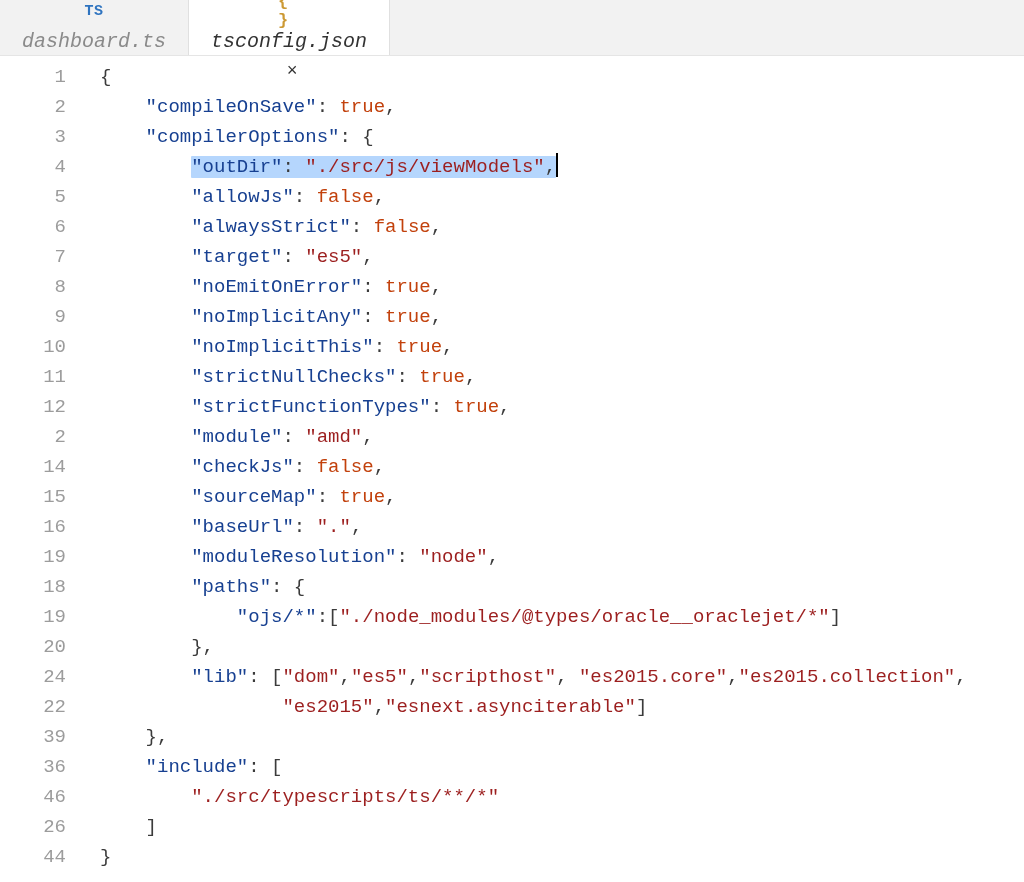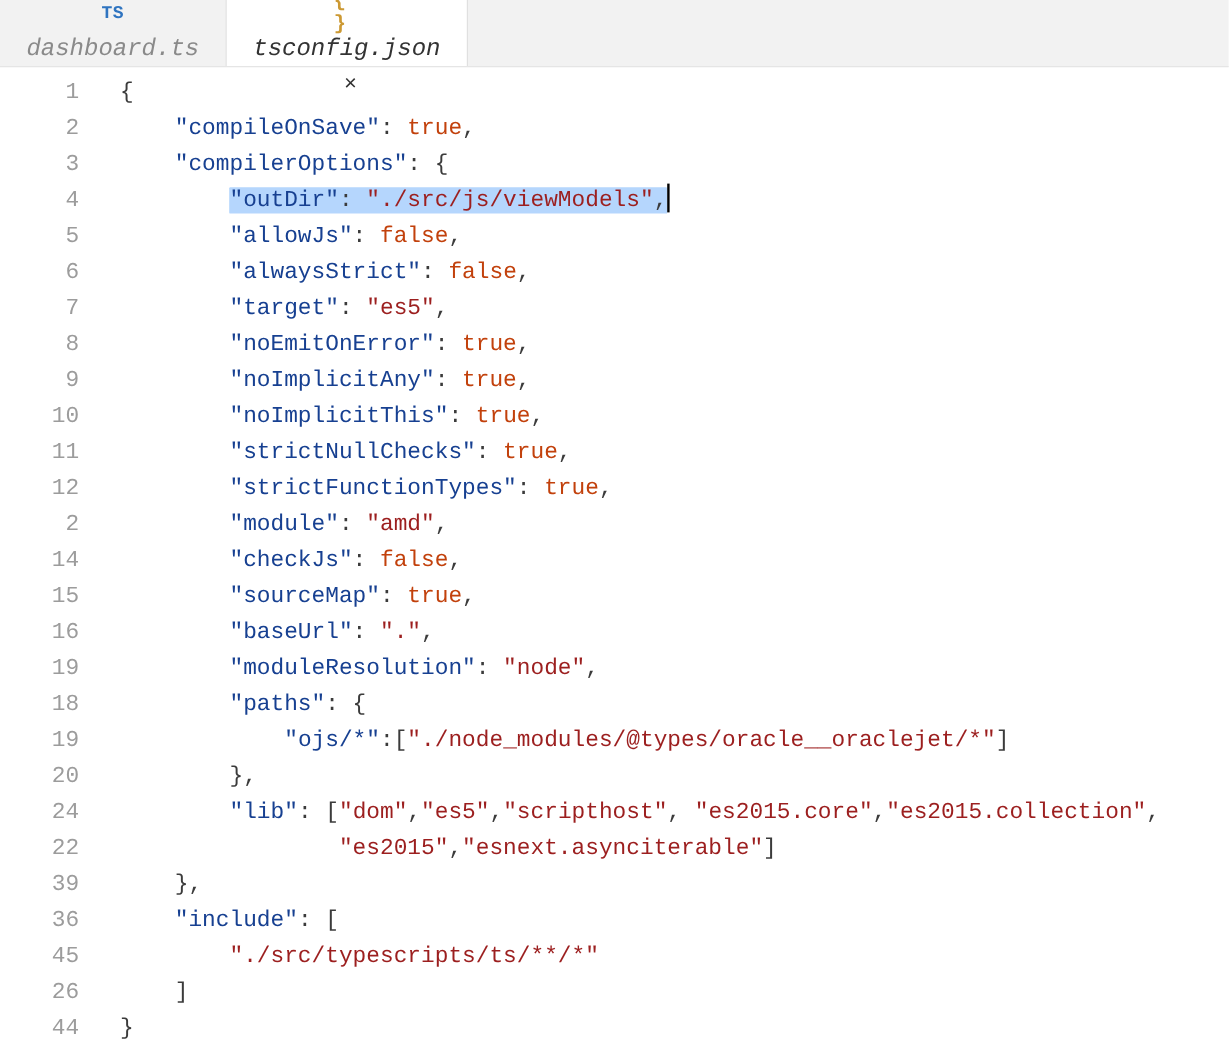--- a/index.html
+++ b/index.html
@@ -106,18 +106,18 @@
       <div>15</div>
       <div>16</div>
       <div>19</div>
       <div>18</div>
       <div>19</div>
       <div>20</div>
       <div>24</div>
       <div>22</div>
       <div>39</div>
       <div>36</div>
-      <div>45</div>
+      <div>46</div>
       <div>26</div>
       <div>44</div>
     </div>
   <div class="code" id="code"><span class="line"><span class="p"></span><span><span class="p">{</span></span></span><span class="line"><span class="p">    </span><span><span class="k">"compileOnSave"</span><span class="p">: </span><span class="b">true</span><span class="p">,</span></span></span><span class="line"><span class="p">    </span><span><span class="k">"compilerOptions"</span><span class="p">: {</span></span></span><span class="line"><span class="p">        </span><span class="sel"><span class="k">"outDir"</span><span class="p">: </span><span class="s">"./src/js/viewModels"</span><span class="p">,</span></span><span class="cursor"></span></span><span class="line"><span class="p">        </span><span><span class="k">"allowJs"</span><span class="p">: </span><span class="b">false</span><span class="p">,</span></span></span><span class="line"><span class="p">        </span><span><span class="k">"alwaysStrict"</span><span class="p">: </span><span class="b">false</span><span class="p">,</span></span></span><span class="line"><span class="p">        </span><span><span class="k">"target"</span><span class="p">: </span><span class="s">"es5"</span><span class="p">,</span></span></span><span class="line"><span class="p">        </span><span><span class="k">"noEmitOnError"</span><span class="p">: </span><span class="b">true</span><span class="p">,</span></span></span><span class="line"><span class="p">        </span><span><span class="k">"noImplicitAny"</span><span class="p">: </span><span class="b">true</span><span class="p">,</span></span></span><span class="line"><span class="p">        </span><span><span class="k">"noImplicitThis"</span><span class="p">: </span><span class="b">true</span><span class="p">,</span></span></span><span class="line"><span class="p">        </span><span><span class="k">"strictNullChecks"</span><span class="p">: </span><span class="b">true</span><span class="p">,</span></span></span><span class="line"><span class="p">        </span><span><span class="k">"strictFunctionTypes"</span><span class="p">: </span><span class="b">true</span><span class="p">,</span></span></span><span class="line"><span class="p">        </span><span><span class="k">"module"</span><span class="p">: </span><span class="s">"amd"</span><span class="p">,</span></span></span><span class="line"><span class="p">        </span><span><span class="k">"checkJs"</span><span class="p">: </span><span class="b">false</span><span class="p">,</span></span></span><span class="line"><span class="p">        </span><span><span class="k">"sourceMap"</span><span class="p">: </span><span class="b">true</span><span class="p">,</span></span></span><span class="line"><span class="p">        </span><span><span class="k">"baseUrl"</span><span class="p">: </span><span class="s">"."</span><span class="p">,</span></span></span><span class="line"><span class="p">        </span><span><span class="k">"moduleResolution"</span><span class="p">: </span><span class="s">"node"</span><span class="p">,</span></span></span><span class="line"><span class="p">        </span><span><span class="k">"paths"</span><span class="p">: {</span></span></span><span class="line"><span class="p">            </span><span><span class="k">"ojs/*"</span><span class="p">:[</span><span class="s">"./node_modules/@types/oracle__oraclejet/*"</span><span class="p">]</span></span></span><span class="line"><span class="p">        </span><span><span class="p">},</span></span></span><span class="line"><span class="p">        </span><span><span class="k">"lib"</span><span class="p">: [</span><span class="s">"dom"</span><span class="p">,</span><span class="s">"es5"</span><span class="p">,</span><span class="s">"scripthost"</span><span class="p">, </span><span class="s">"es2015.core"</span><span class="p">,</span><span class="s">"es2015.collection"</span><span class="p">,</span></span></span><span class="line"><span class="p">                </span><span><span class="s">"es2015"</span><span class="p">,</span><span class="s">"esnext.asynciterable"</span><span class="p">]</span></span></span><span class="line"><span class="p">    </span><span><span class="p">},</span></span></span><span class="line"><span class="p">    </span><span><span class="k">"include"</span><span class="p">: [</span></span></span><span class="line"><span class="p">        </span><span><span class="s">"./src/typescripts/ts/**/*"</span></span></span><span class="line"><span class="p">    </span><span><span class="p">]</span></span></span><span class="line"><span class="p"></span><span><span class="p">}</span></span></span></div>
 </div>
 
 </body></html>

